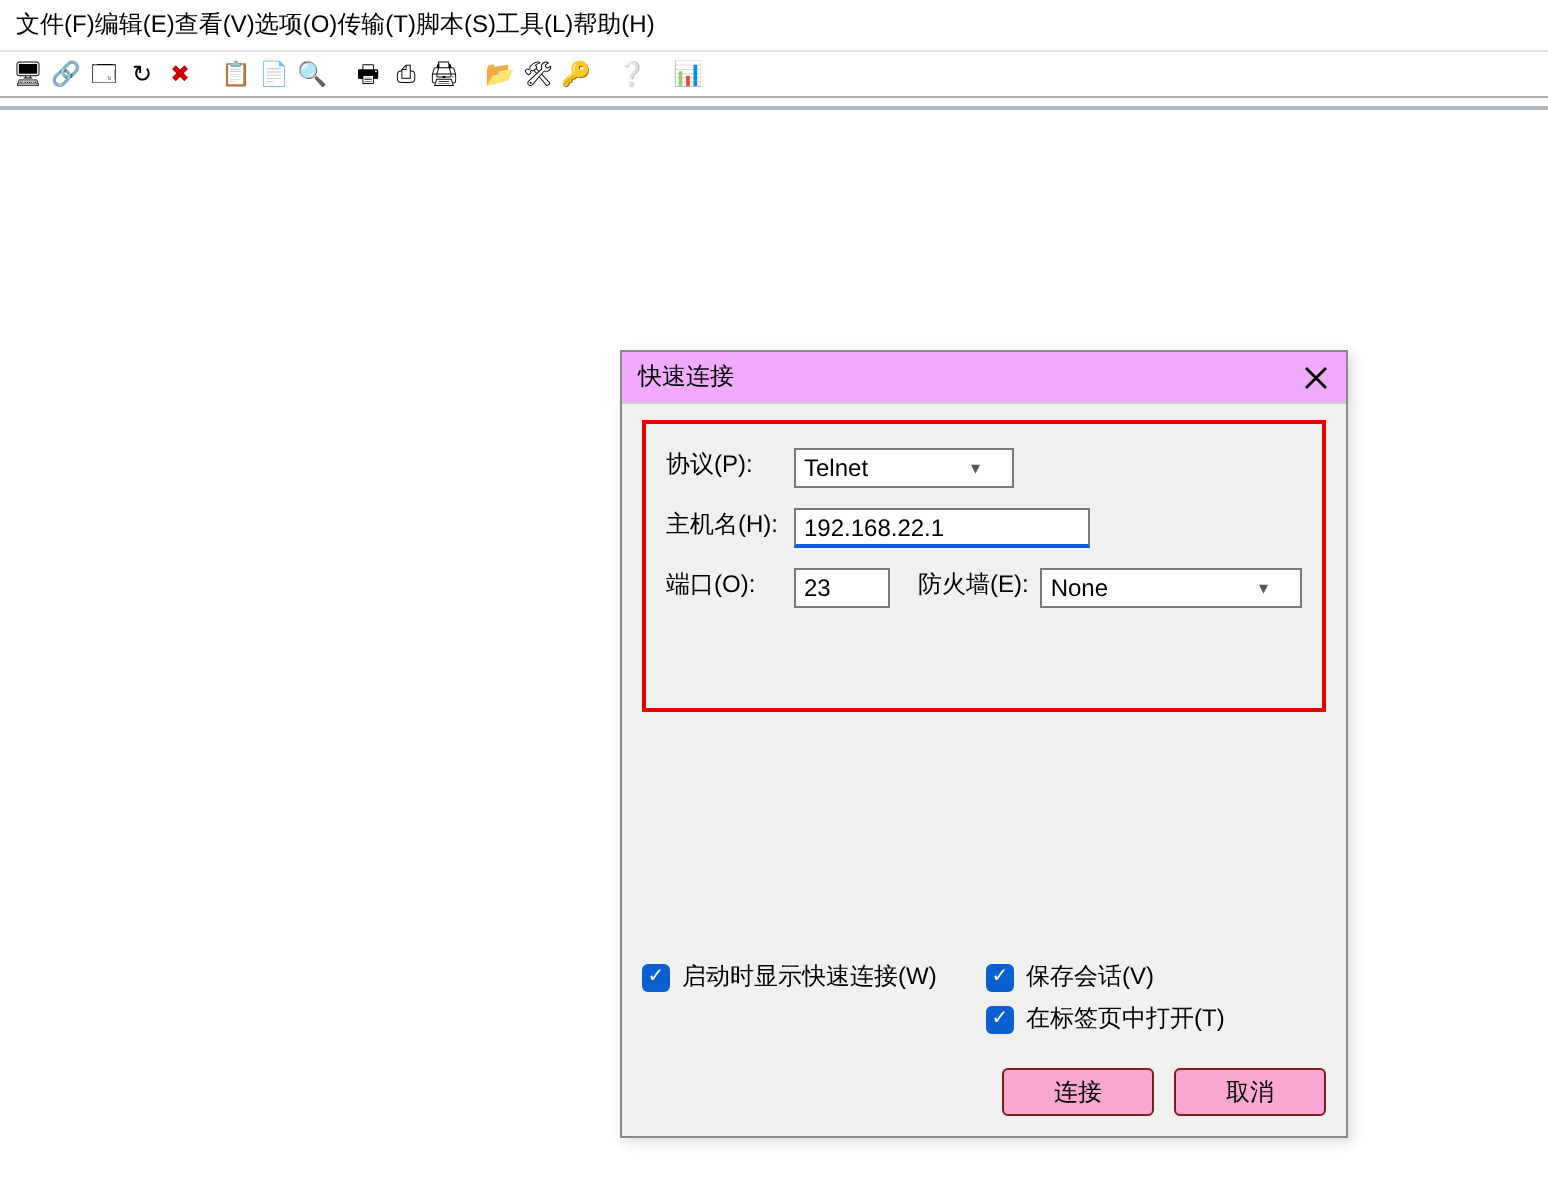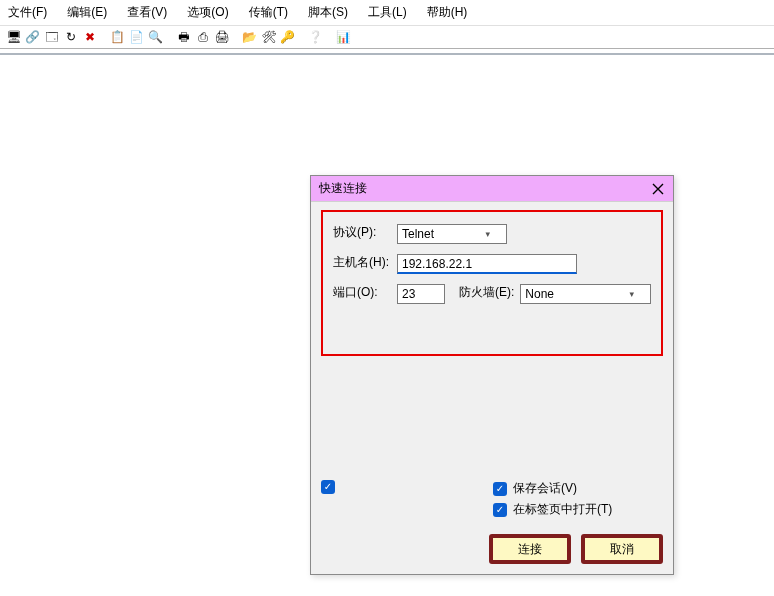--- a/index.html
+++ b/index.html
@@ -1,44 +1,44 @@
 <!DOCTYPE html>
 <html><head>
 <meta charset="utf-8">
 <style>
 html,body{margin:0;padding:0;font-family:"Microsoft YaHei","Segoe UI",Tahoma,sans-serif;font-size:12px;background:#fff;color:#000;width:774px;height:596px;overflow:hidden}
-.menubar{display:flex;gap:20px;padding:4px 8px;background:#fff;border-bottom:1px solid #e0e0e0}
+.menubar{display:flex;gap:0;padding:4px 8px;background:#fff;border-bottom:1px solid #e0e0e0}
 .menubar span{cursor:default}
 .toolbar{display:flex;align-items:center;gap:3px;padding:3px 6px;background:#fff;border-bottom:1px solid #b0b0b0}
 .toolbar .ico{width:16px;height:16px;display:inline-flex;align-items:center;justify-content:center;font-size:12px;line-height:1}
 .toolbar .sep{width:6px}
 .sep-bar{height:2px;background:#aeb6bf;margin-top:4px}
 .dialog{position:absolute;left:310px;top:175px;width:362px;background:#f0f0f0;border:1px solid #8a8a8a;box-shadow:2px 2px 6px rgba(0,0,0,.15)}
 .titlebar{display:flex;align-items:center;justify-content:space-between;padding:4px 6px 4px 8px;font-size:12px;border-bottom:1px solid #d0d0d0;background:#f0abfc}
 .titlebar .close{width:18px;height:16px;display:flex;align-items:center;justify-content:center;cursor:default}
 .titlebar .close svg{display:block}
 .body{padding:8px 10px 10px 10px}
 .redbox{border:2px solid #e60000;padding:12px 10px 24px 10px;min-height:106px}
 .row{display:flex;margin-bottom:10px}
 .row:last-child{margin-bottom:10px}
 .lab{width:64px}
 .sel,.inp{height:20px;border:1px solid #7a7a7a;background:#fff;font:inherit;padding:0 4px;box-sizing:border-box}
 .sel{width:110px;appearance:none;position:relative;padding-right:16px;display:flex;align-items:center;justify-content:space-between}
 .sel .chev{font-size:9px;color:#555}
-.inp-host{width:180px;border:1px solid #7a7a7a;border-bottom:2px solid #0a5fd1}
+.inp-host{width:148px;border:1px solid #7a7a7a;border-bottom:2px solid #0a5fd1}
 .inp-port{width:48px}
 .lab-fw{margin-left:14px;margin-right:6px}
 .sel-fw{flex:1}
 .checks{display:flex;margin-top:124px;align-items:flex-start}
 .checks-left{flex:1}
 .checks-right{width:170px}
 .chk{display:flex;align-items:center;gap:6px;margin-bottom:4px}
 .chkbox{width:14px;height:14px;border-radius:3px;background:#0a5fd1;display:flex;align-items:center;justify-content:center;color:#fff;font-size:10px;line-height:1}
 .buttons{display:flex;gap:10px;justify-content:flex-end;margin-top:12px}
-.btn{min-width:74px;height:22px;border:4px solid #7f1d1d;background:#fef9c3;border-radius:3px;display:flex;align-items:center;justify-content:center;cursor:default}
+.btn{min-width:74px;height:22px;border:1px solid #7f1d1d;background:#f9a8d4;border-radius:3px;display:flex;align-items:center;justify-content:center;cursor:default}
 </style>
 </head>
 <body>
 
 <div class="menubar">
   <span>文件(F)</span>
   <span>编辑(E)</span>
   <span>查看(V)</span>
   <span>选项(O)</span>
   <span>传输(T)</span>
@@ -102,20 +102,21 @@
           <span>None</span>
           <span class="chev">▾</span>
         </div>
       </div>
     </div>
 
     <div class="checks">
       <div class="checks-left">
         <div class="chk">
           <span class="chkbox">✓</span>
+          <span>启动时显示快速连接(W)</span>
         </div>
       </div>
       <div class="checks-right">
         <div class="chk">
           <span class="chkbox">✓</span>
           <span>保存会话(V)</span>
         </div>
         <div class="chk">
           <span class="chkbox">✓</span>
           <span>在标签页中打开(T)</span>

